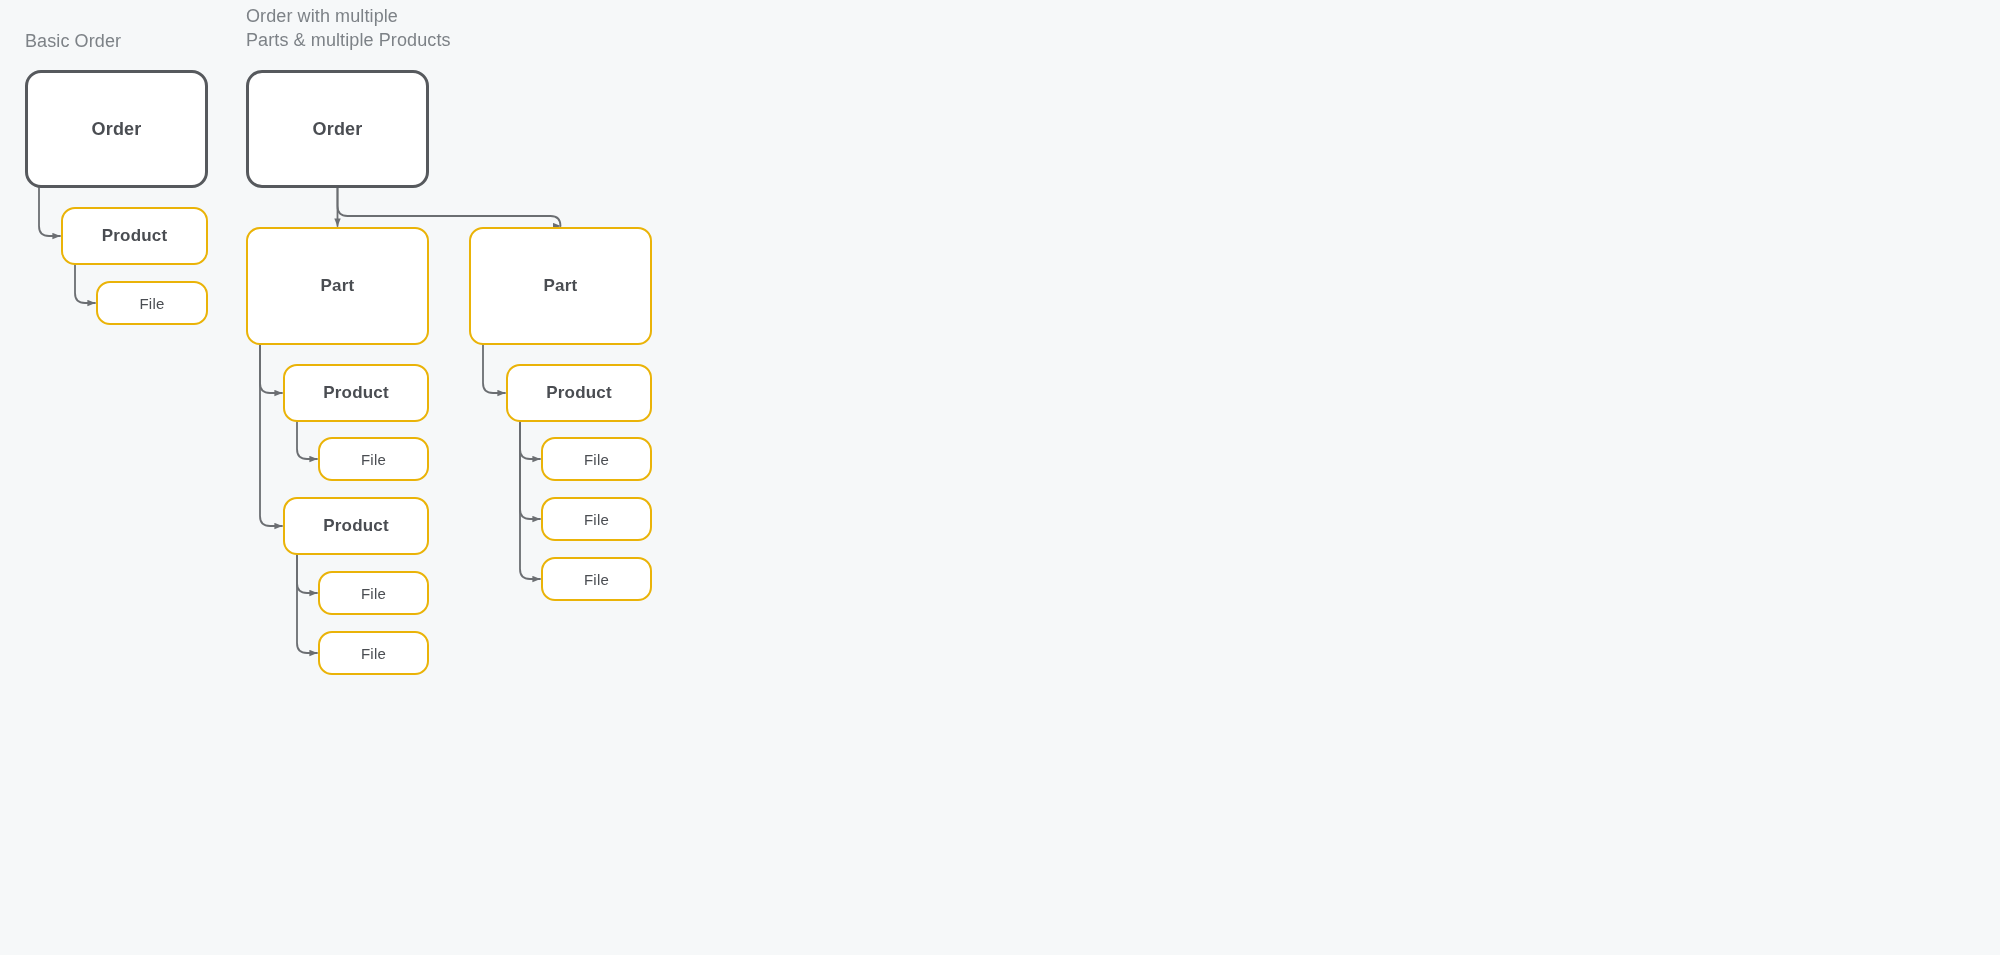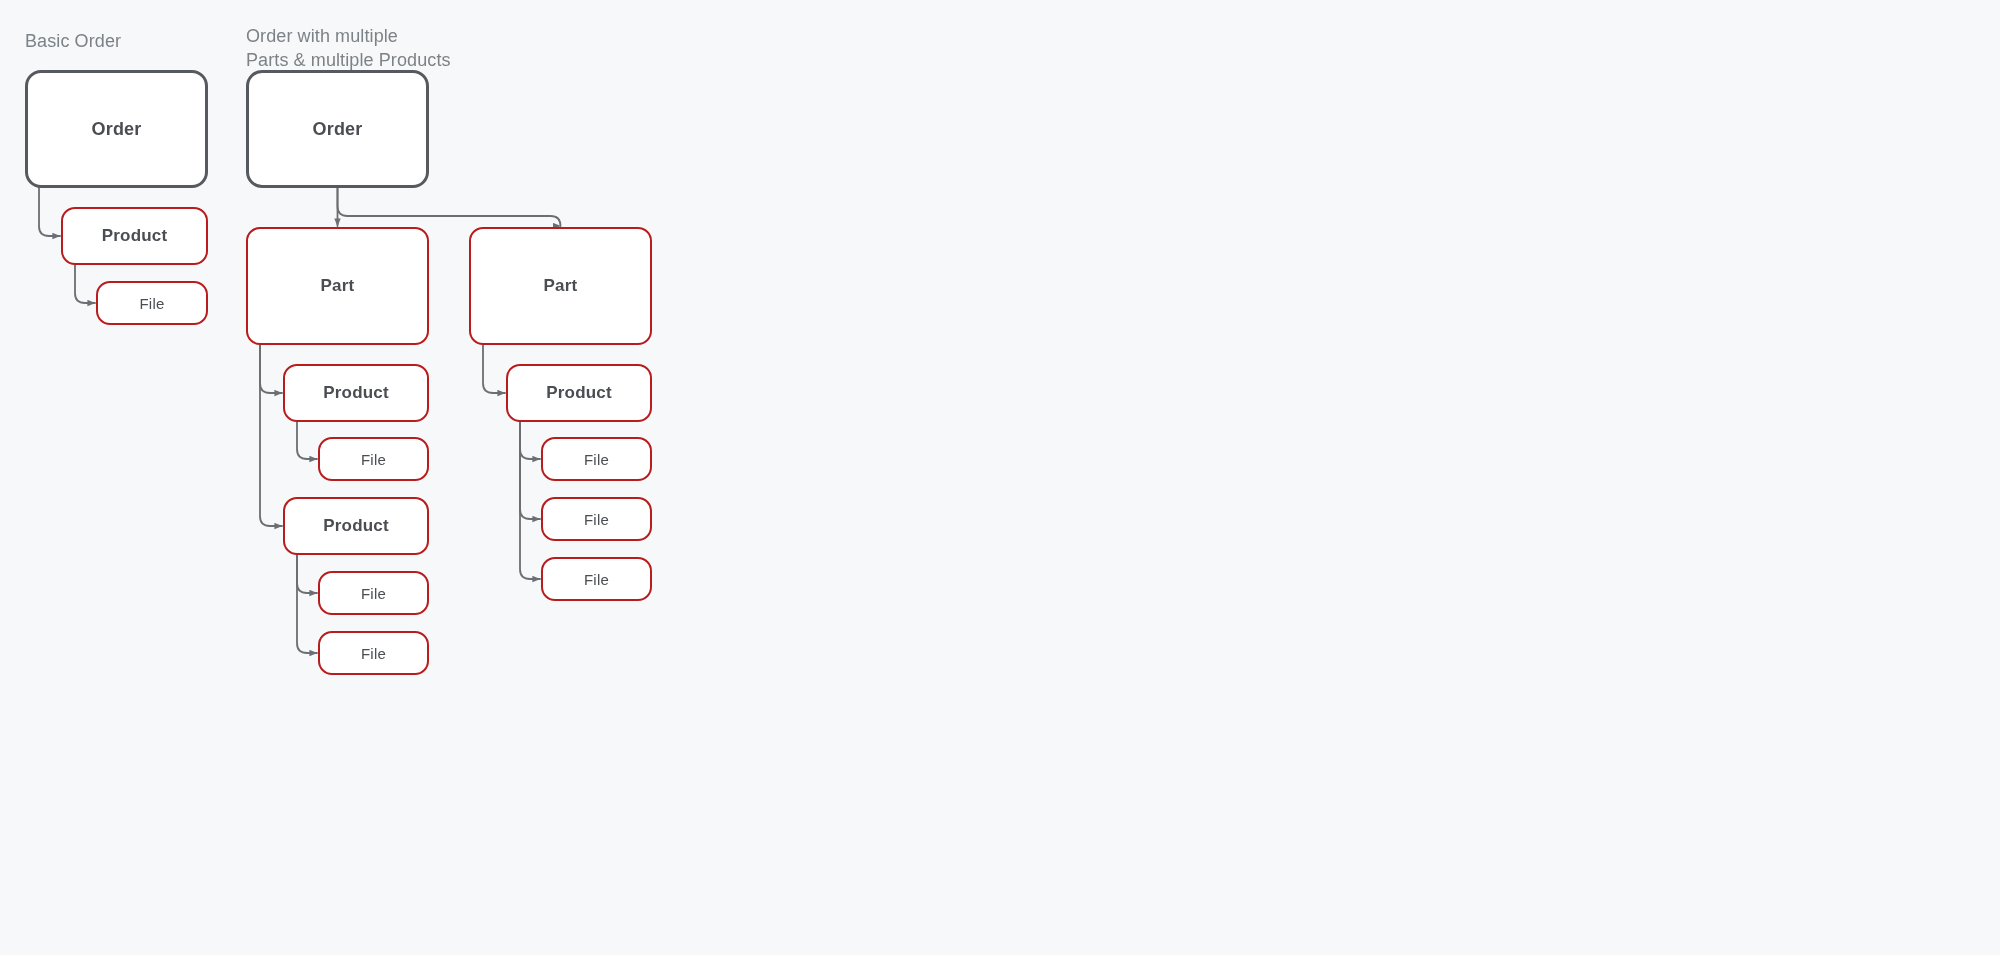--- a/index.html
+++ b/index.html
@@ -35,21 +35,21 @@
     font-size: 18px;
     line-height: 24px;
     font-weight: 400;
     white-space: pre-line;
     letter-spacing: 0.1px;
   }
   .node {
     position: absolute;
     box-sizing: border-box;
     background: #ffffff;
-    border: 2px solid #b91c1c;
+    border: 2px solid #eab308;
     border-radius: 14px;
     display: flex;
     align-items: center;
     justify-content: center;
     color: #4a4d52;
   }
   .node.root {
     border-width: 3px;
     border-color: #56595d;
     border-radius: 16px;
@@ -92,21 +92,21 @@
         <path d="M 297 555 L 297 643 Q 297 653 307 653 L 317 653" marker-end="url(#arrowhead)"></path>
         <path d="M 483 345 L 483 383 Q 483 393 493 393 L 505 393" marker-end="url(#arrowhead)"></path>
         <path d="M 520 422 L 520 449 Q 520 459 530 459 L 540 459" marker-end="url(#arrowhead)"></path>
         <path d="M 520 422 L 520 509 Q 520 519 530 519 L 540 519" marker-end="url(#arrowhead)"></path>
         <path d="M 520 422 L 520 569 Q 520 579 530 579 L 540 579" marker-end="url(#arrowhead)"></path>
       </g>
   </svg>
 
   <div id="titles">
       <div class="section-title" style="left: 25px; top: 29px;">Basic Order</div>
-      <div class="section-title" style="left: 246px; top: 24px;">Order with multiple
+      <div class="section-title" style="left: 246px; top: 4px;">Order with multiple
 Parts &amp; multiple Products</div>
     </div>
   <div id="nodes">
       <div class="node root" style="left: 25px; top: 70px; width: 183px; height: 118px;">
         <span class="node-label">Order</span>
       </div>
       <div class="node" style="left: 61px; top: 207px; width: 147px; height: 58px;">
         <span class="node-label">Product</span>
       </div>
       <div class="node leaf" style="left: 96px; top: 281px; width: 112px; height: 44px;">

